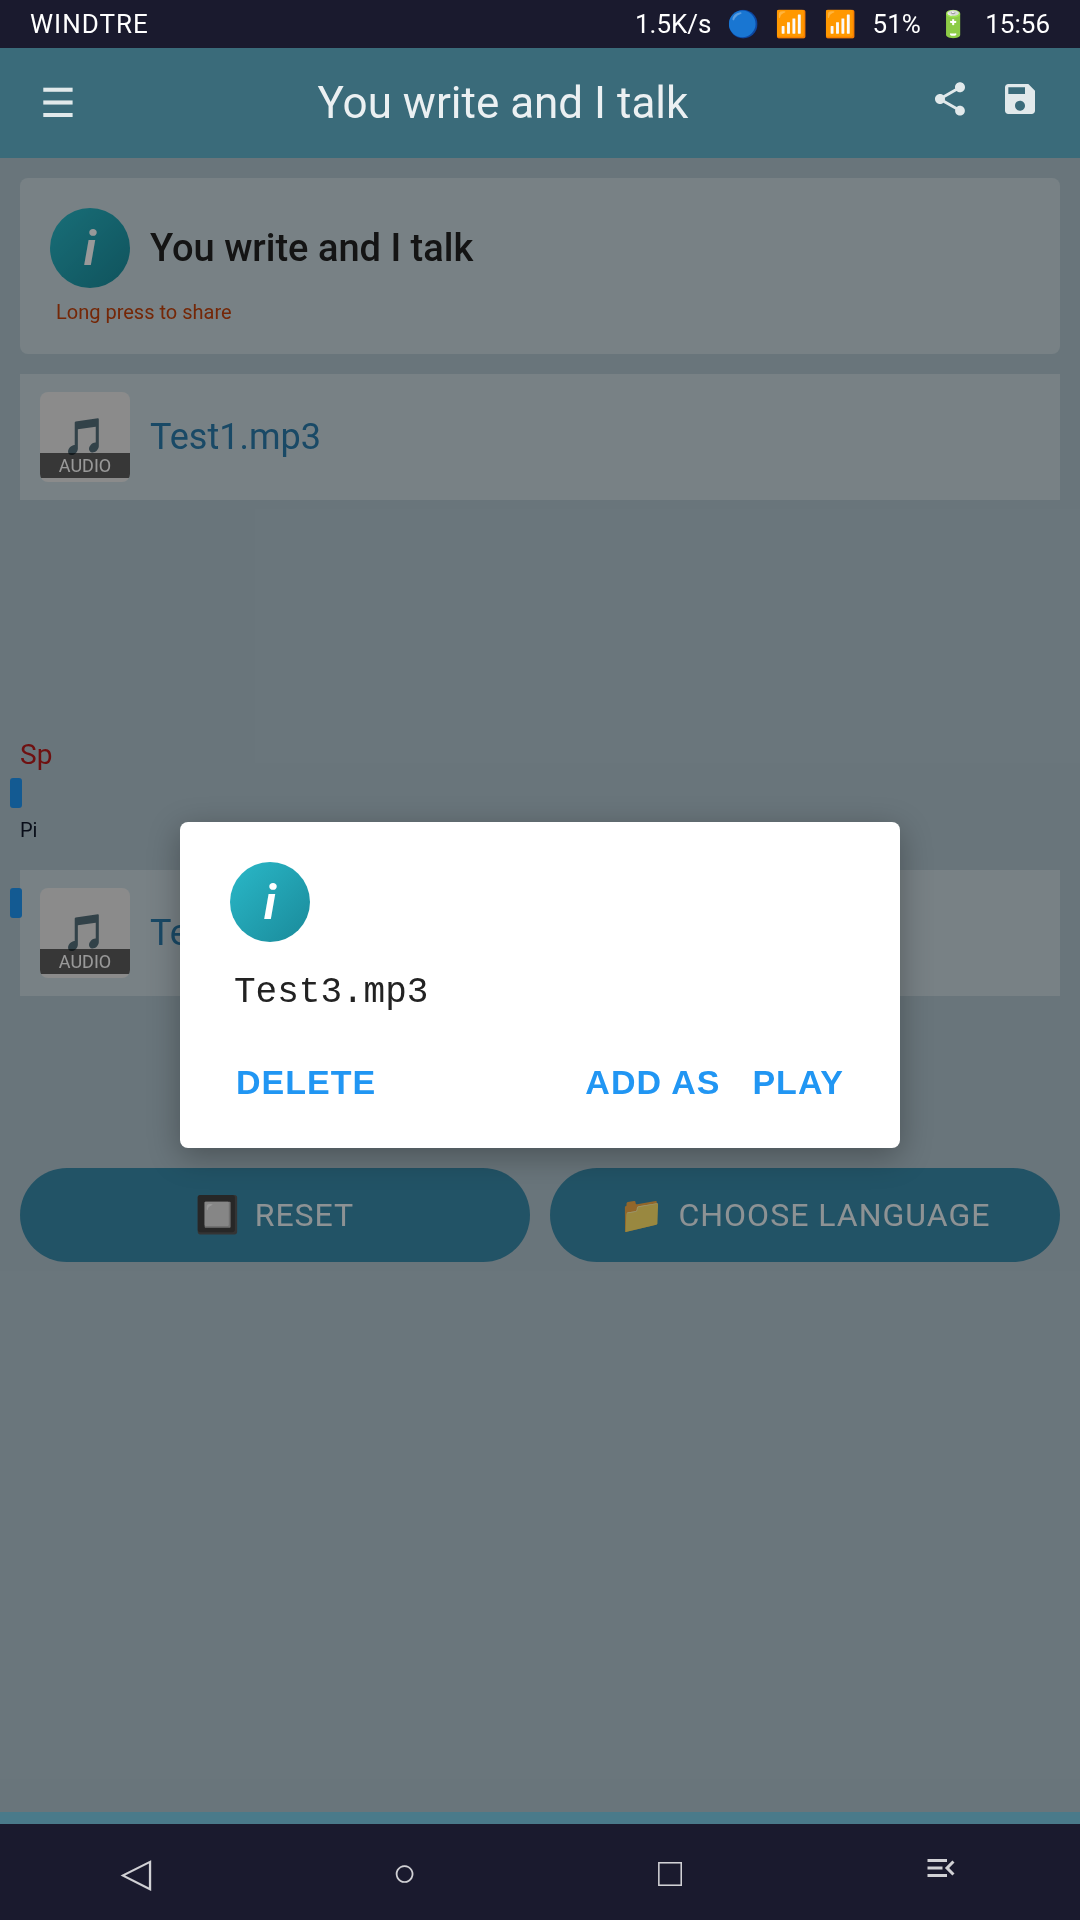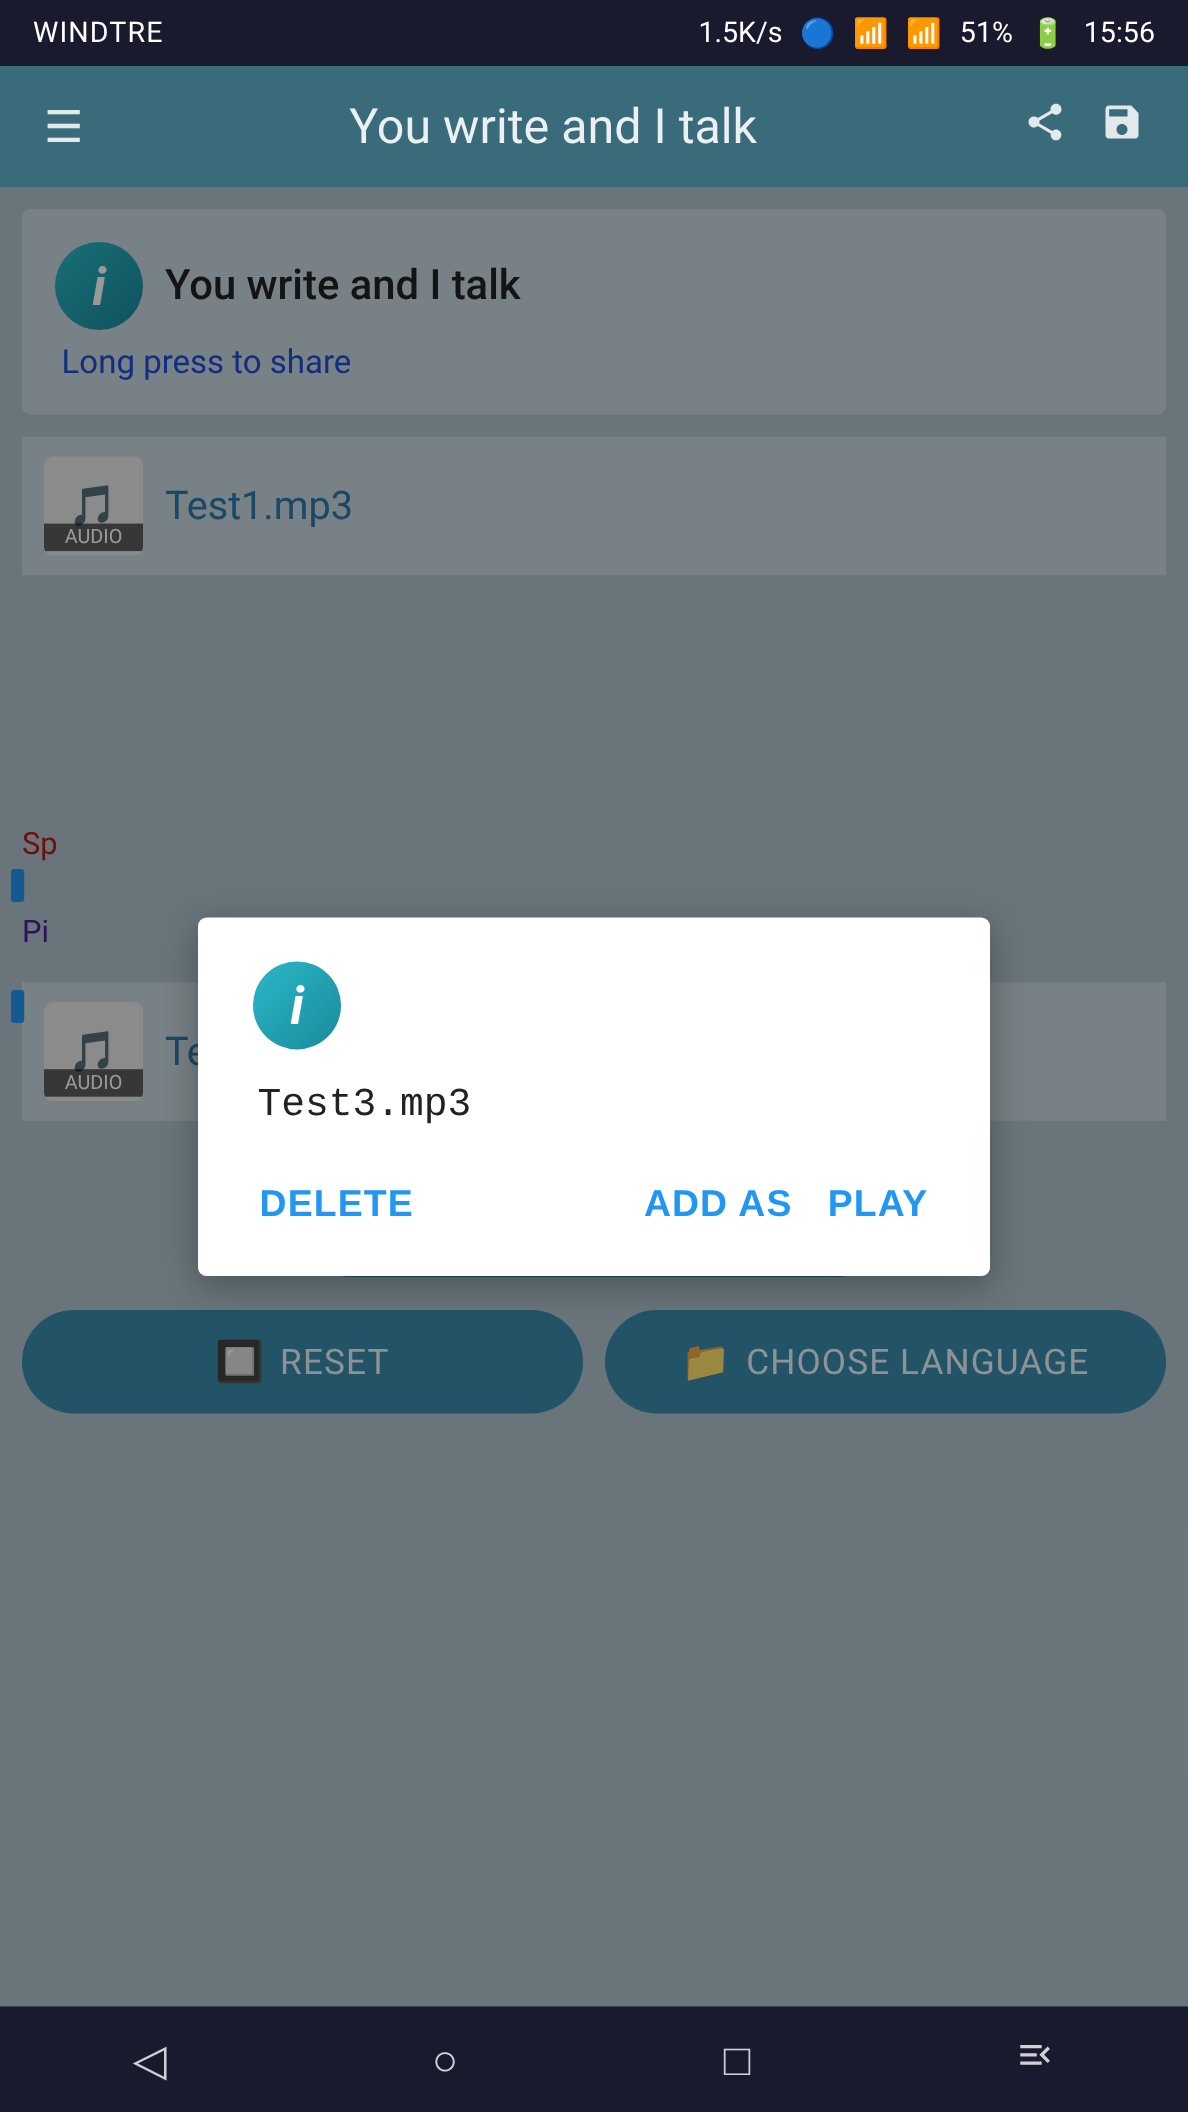--- a/index.html
+++ b/index.html
@@ -9,21 +9,21 @@
       height: 1920px;
       font-family: 'Roboto', Arial, sans-serif;
       background: #4a7a8a;
       overflow: hidden;
       position: relative;
     }
 
     
     .status-bar {
       width: 100%;
-      height: 60px;
+      height: 48px;
       background: #1a1a2e;
       display: flex;
       align-items: center;
       justify-content: space-between;
       padding: 0 30px;
       color: white;
       font-size: 28px;
     }
     .status-left { font-size: 26px; letter-spacing: 1px; }
     .status-right { display: flex; align-items: center; gap: 16px; font-size: 26px; }
@@ -82,21 +82,21 @@
       display: flex;
       align-items: center;
       justify-content: center;
       color: white;
       font-size: 48px;
       font-weight: bold;
       font-style: italic;
       flex-shrink: 0;
     }
     .info-card-title { font-size: 38px; font-weight: 500; color: #222; }
-    .info-card-subtitle { font-size: 30px; color: #1d4ed8; padding-left: 6px; }
+    .info-card-subtitle { font-size: 20px; color: #c2410c; padding-left: 6px; }
 
     
     .file-item {
       display: flex;
       align-items: center;
       gap: 20px;
       padding: 18px 20px;
       background: #c8d8de;
       margin: 0 20px 4px;
     }
@@ -295,21 +295,21 @@
     <div class="audio-icon-wrap">
       <div class="audio-icon-bg">
         <span class="audio-note">🎵</span>
         <span class="audio-label">AUDIO</span>
       </div>
     </div>
     <span class="file-name">Test1.mp3</span>
   </div>
 
   <div style="position:absolute; left:20px; top:580px; color:#b91c1c; font-size:28px;">Sp</div>
-  <div style="position:absolute; left:20px; top:660px; color:#4c1d95; font-size:28px;">Pi</div>
+  <div style="position:absolute; left:20px; top:660px; color:#0f172a; font-size:20px;">Pi</div>
 
   <div style="position:absolute; left:10px; top:620px; width:12px; height:30px; background:#2196F3; border-radius:3px;"></div>
   <div style="position:absolute; left:10px; top:730px; width:12px; height:30px; background:#2196F3; border-radius:3px;"></div>
 
   <div class="file-item" style="margin-top: 370px;">
     <div class="audio-icon-wrap">
       <div class="audio-icon-bg">
         <span class="audio-note">🎵</span>
         <span class="audio-label">AUDIO</span>
       </div>

